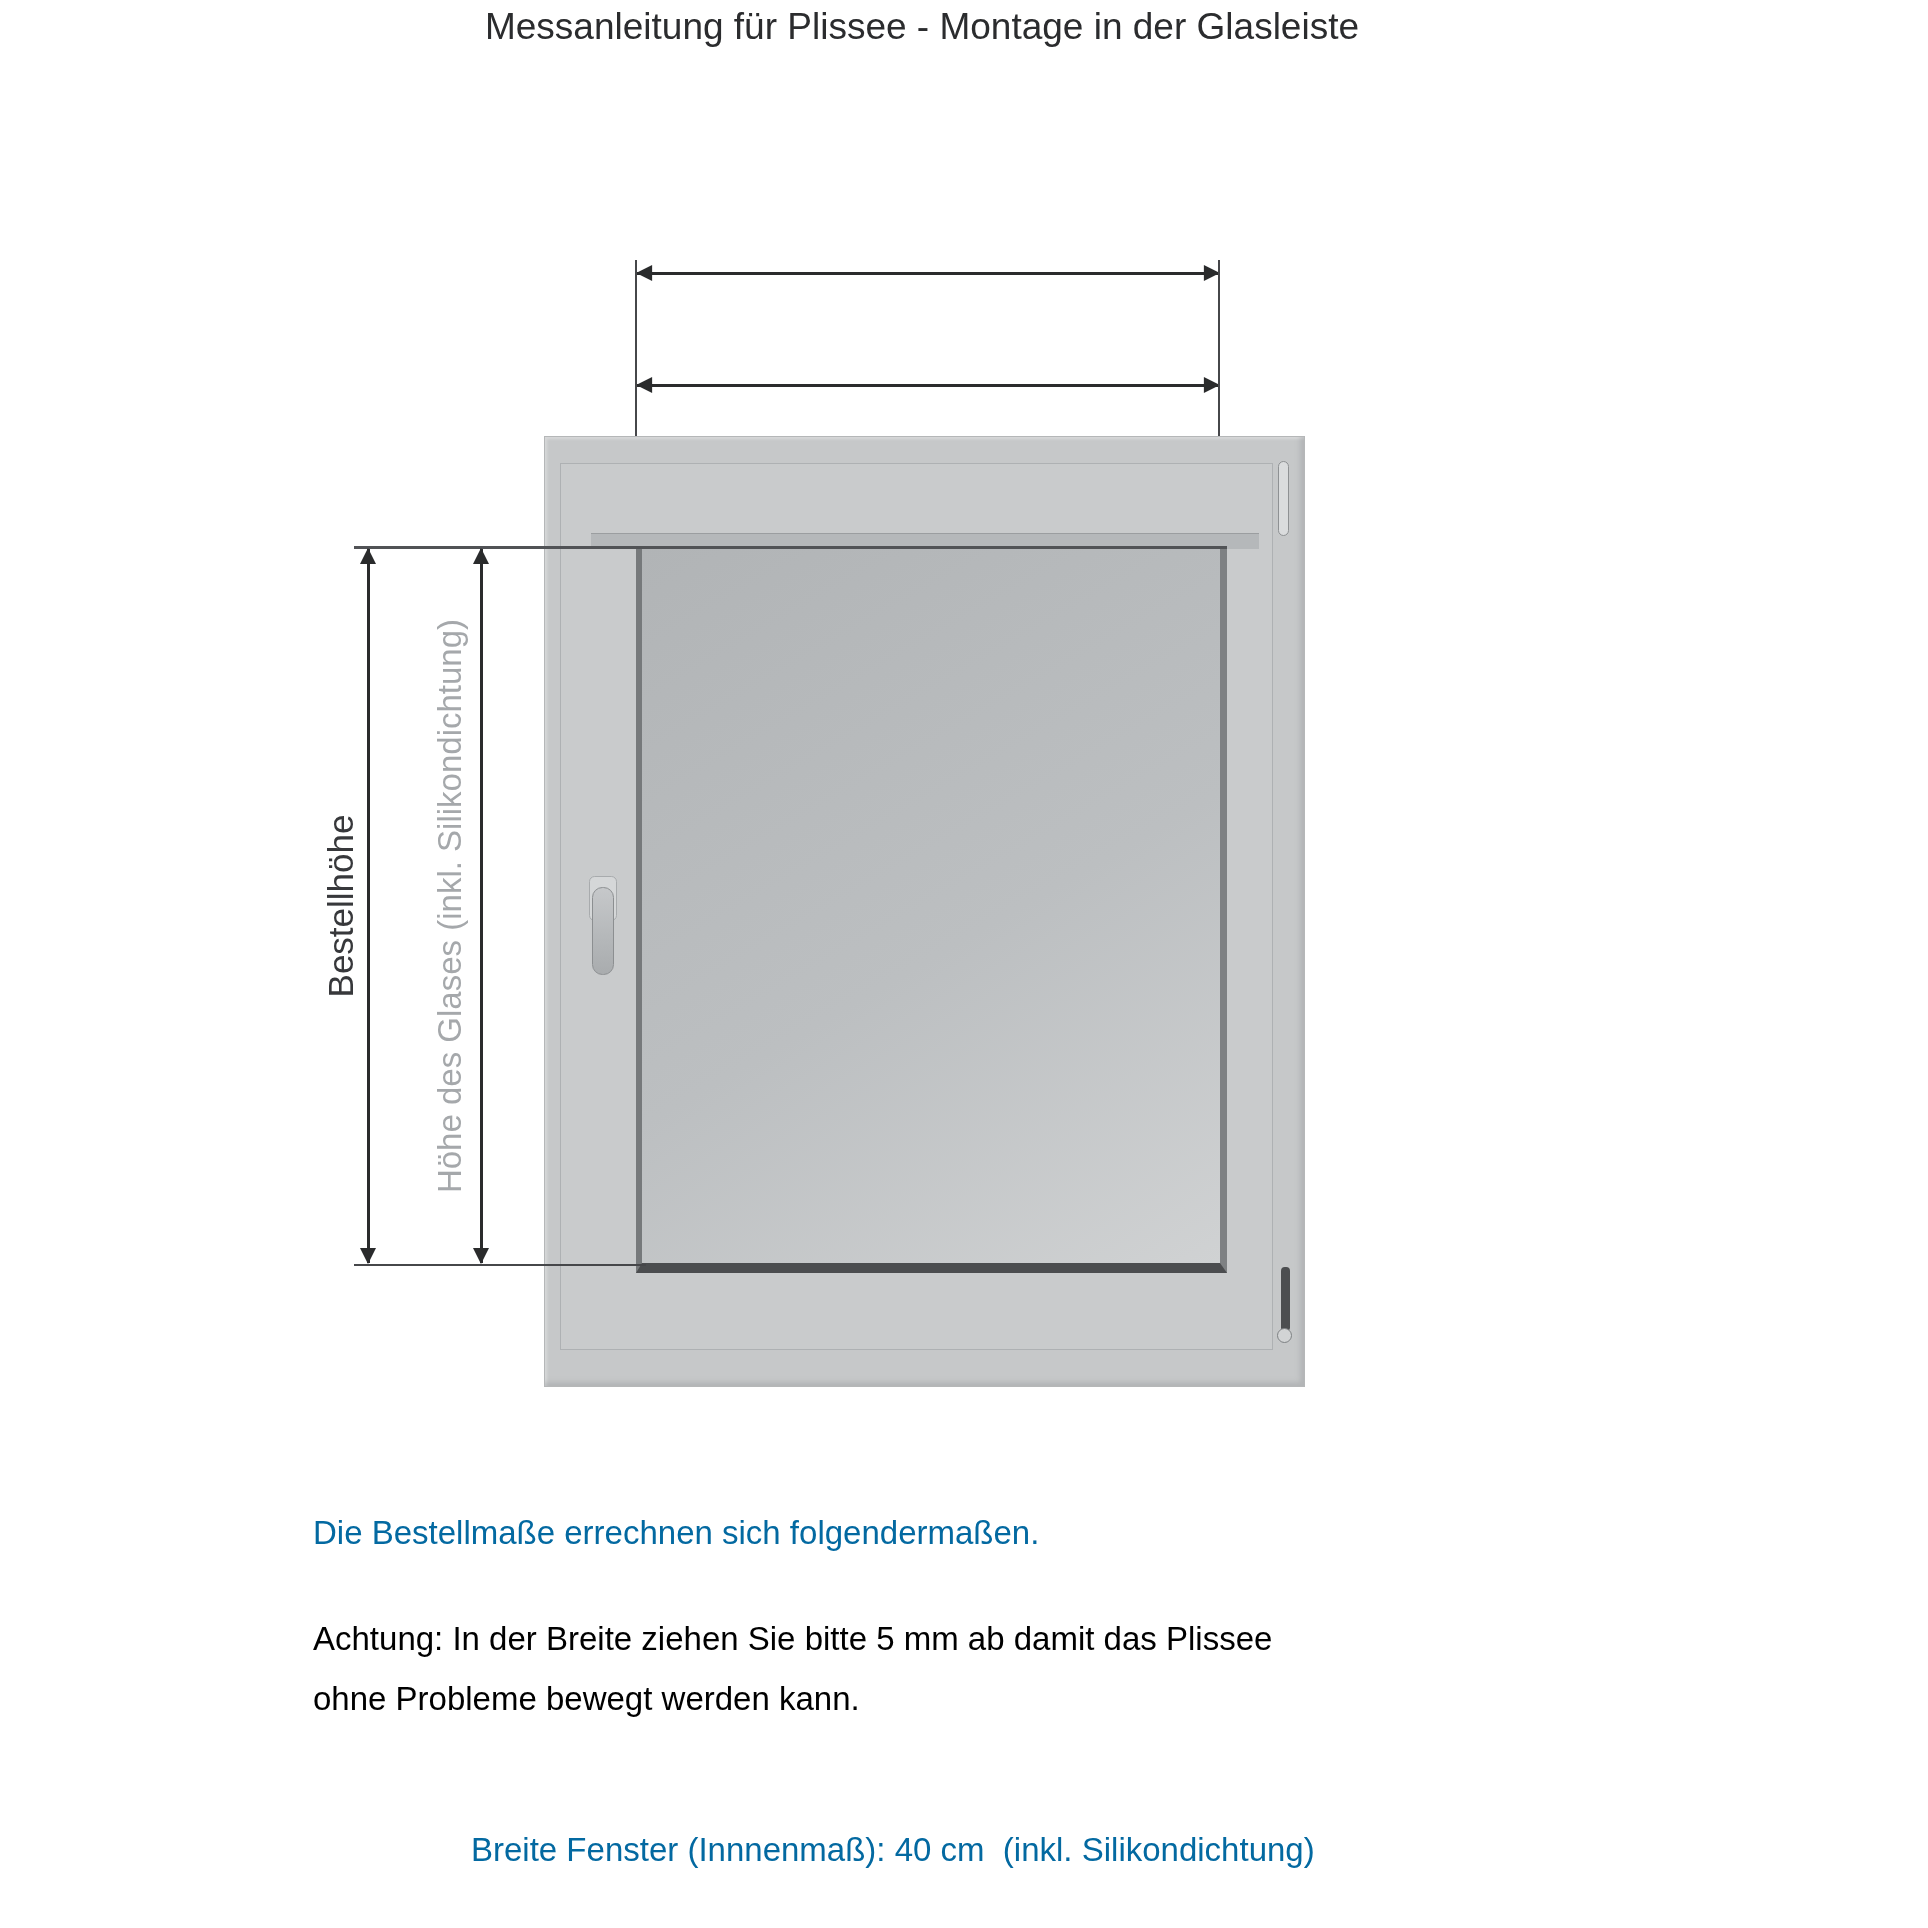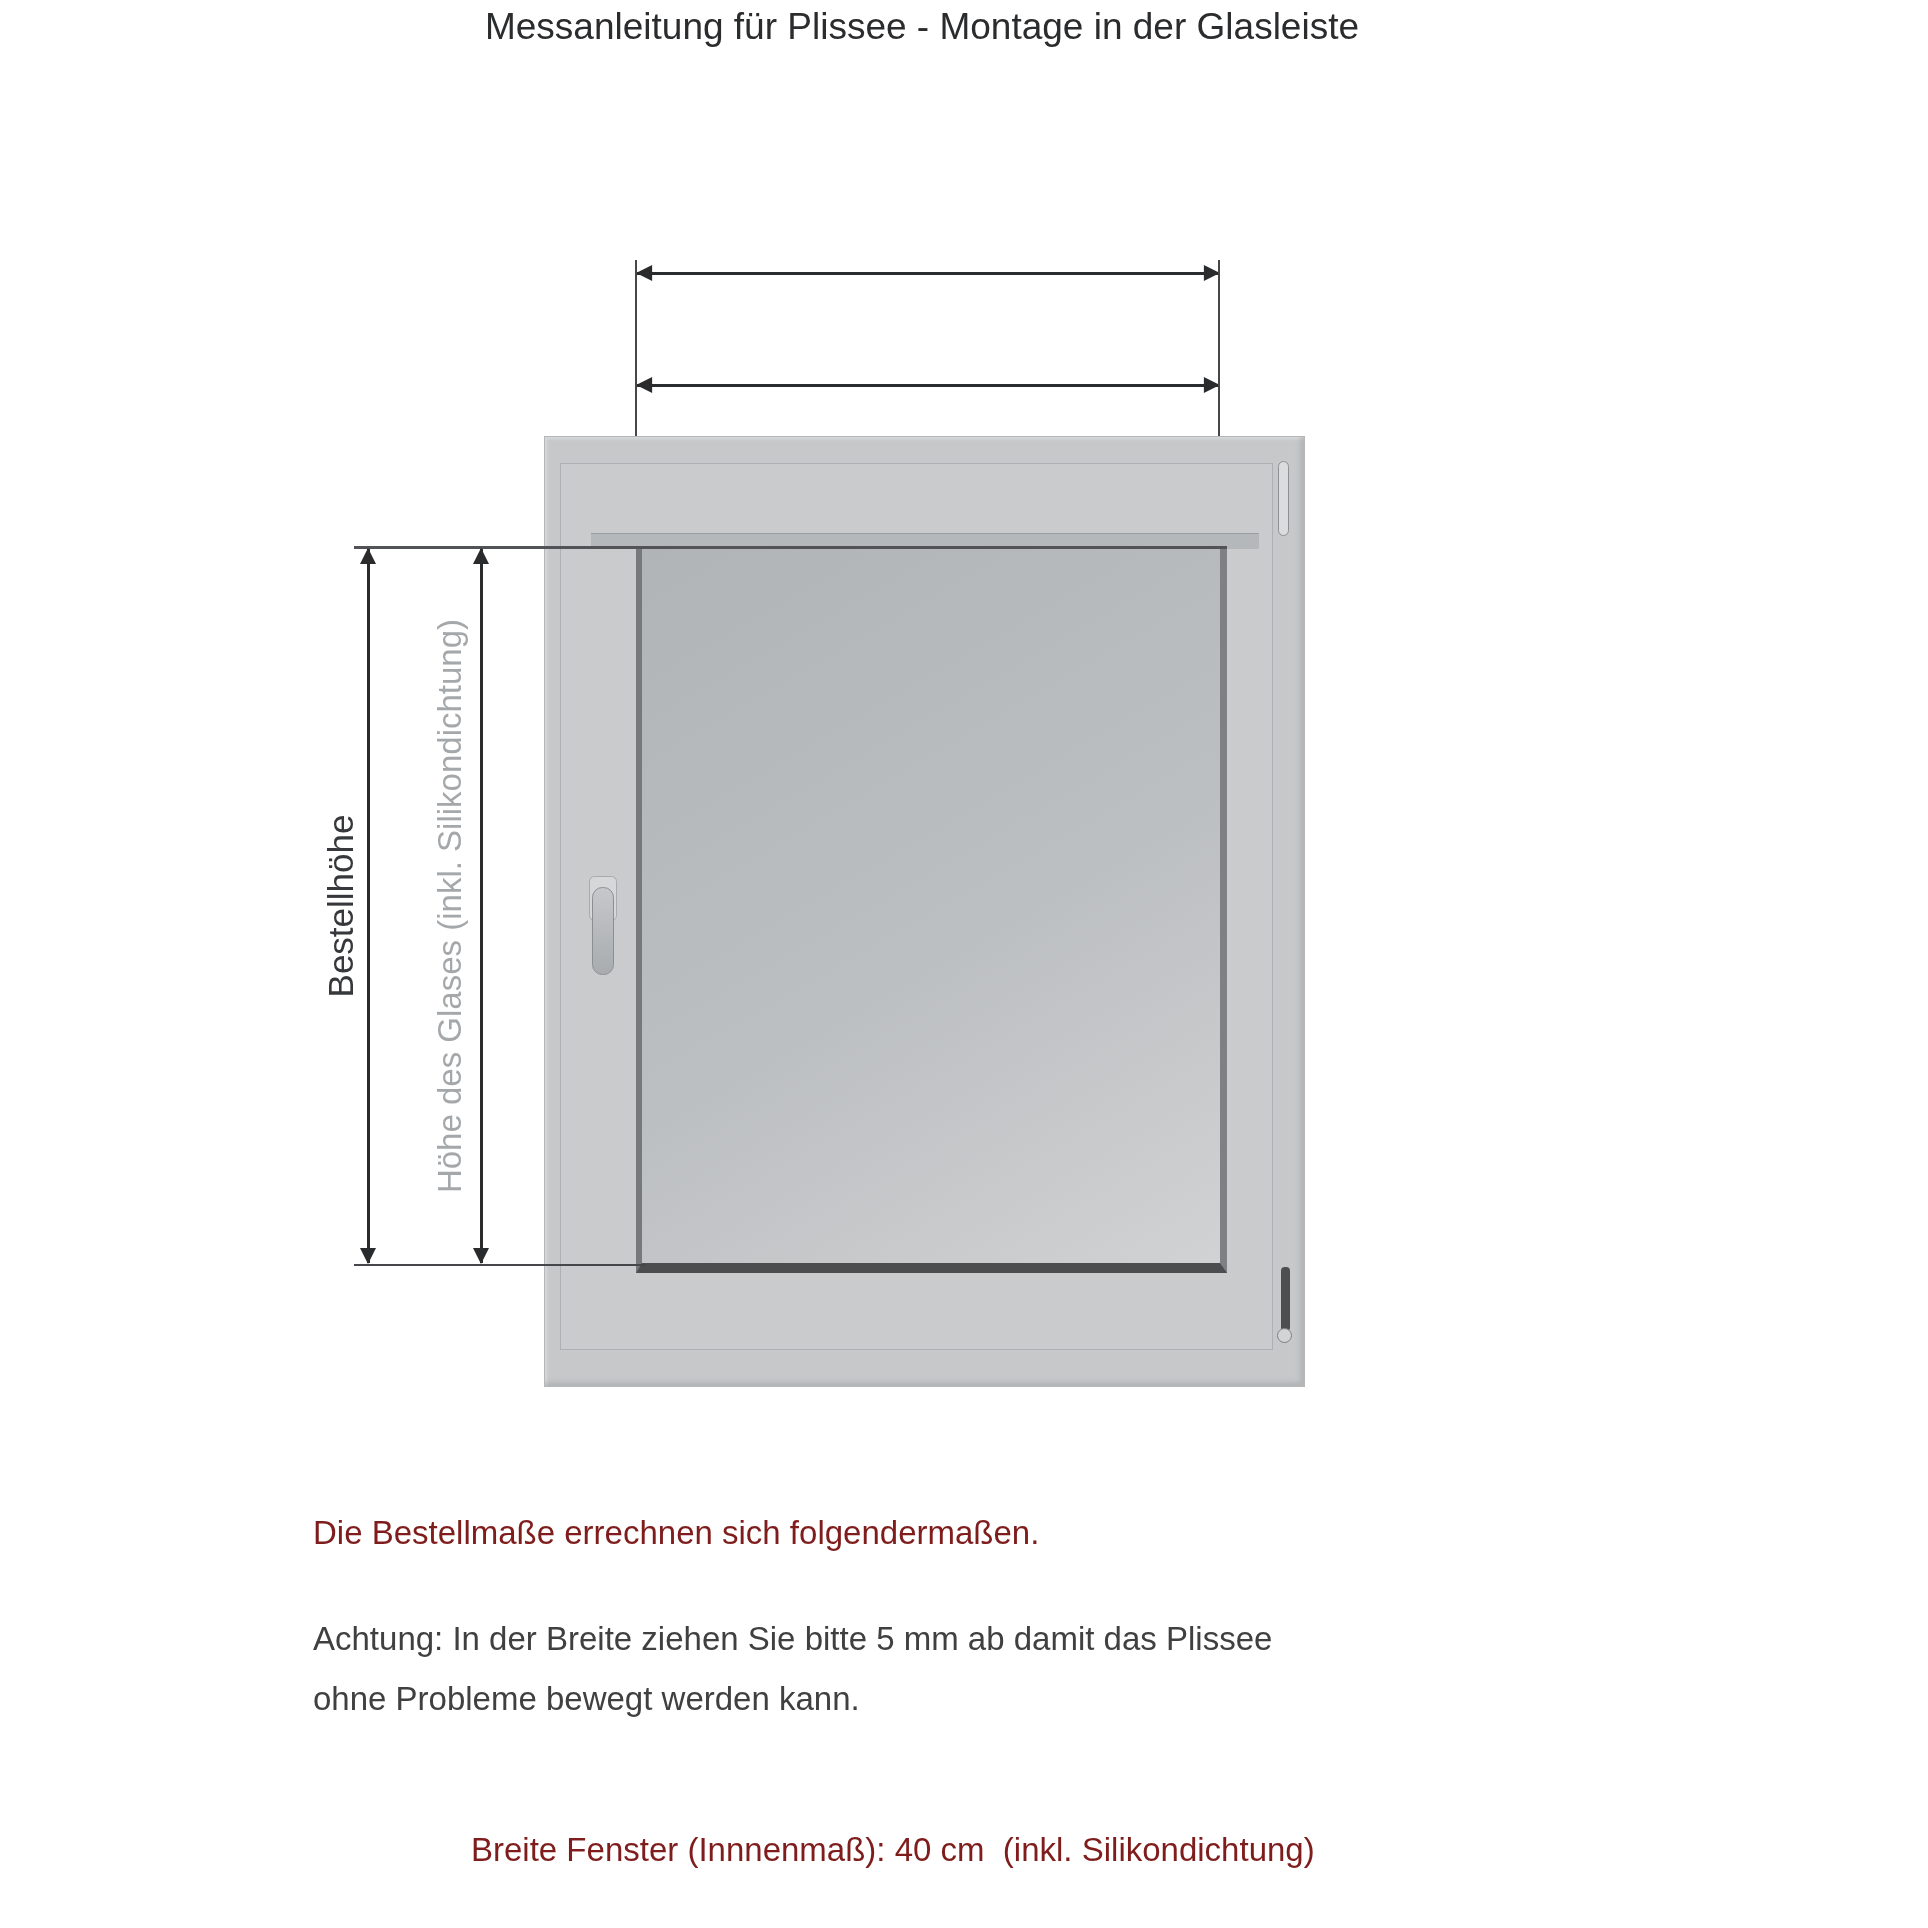--- a/index.html
+++ b/index.html
@@ -49,22 +49,22 @@
   .handle-lever{left:592px;top:887px;width:21.7px;height:88px;border-radius:10.4px;
     background:linear-gradient(180deg,#c6c8ca 0%,#b4b7b9 60%,#a9acae 100%);
     border:0.9px solid #8c8f91;box-sizing:border-box;}
   .hinge-top{left:1278px;top:461px;width:11.3px;height:75px;border-radius:6.6px;
     background:#dadcdd;border:1.9px solid #8e9193;box-sizing:border-box;}
   .hinge-bottom-bar{left:1281px;top:1267px;width:8.5px;height:64px;border-radius:3.8px;background:#4c4e50;}
   .hinge-bottom-dot{left:1277px;top:1328px;width:15px;height:15px;border-radius:50%;
     background:#d2d4d5;border:1.9px solid #7e8183;box-sizing:border-box;}
 
   
-  .text-line{left:313px;font-size:33px;white-space:pre;color:#7f1d1d;}
-  .text-line.red{color:#404040;}
+  .text-line{left:313px;font-size:33px;white-space:pre;color:#0369a1;}
+  .text-line.red{color:#000000;}
   .text-line.indent{left:471px;}
 </style>
 </head>
 <body>
 
 <div id="page">
 
   <div class="abs title-wrap">
     <span class="title">Messanleitung für Plissee - Montage in der Glasleiste</span>
   </div>

